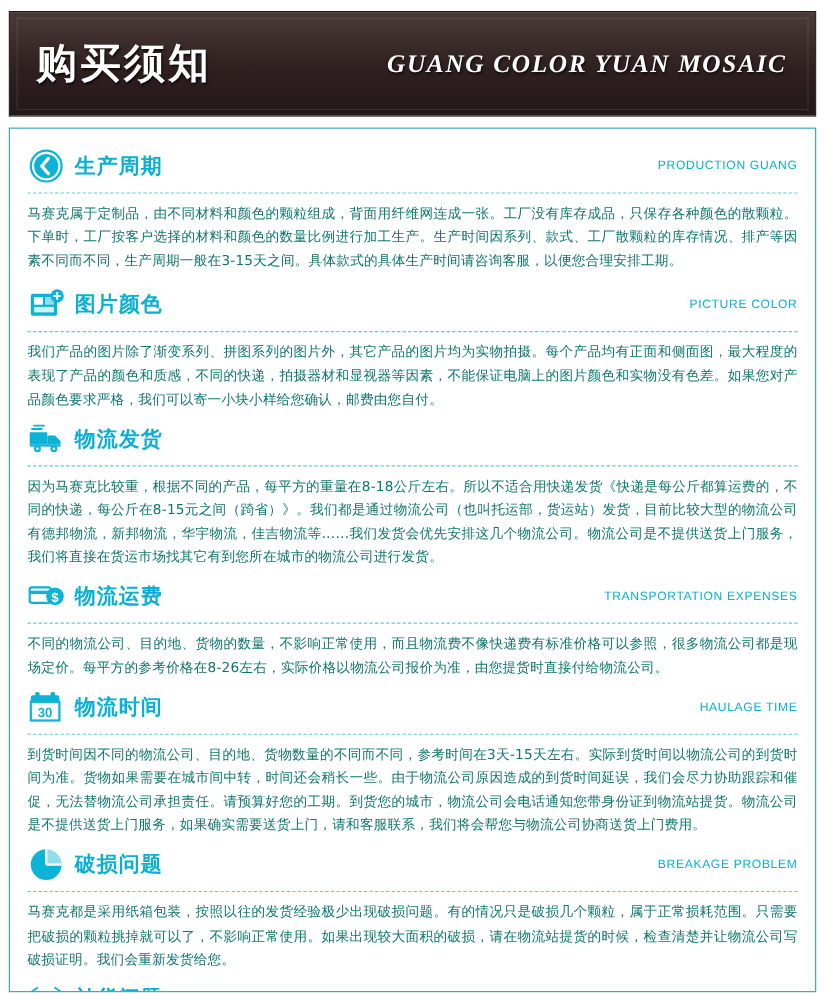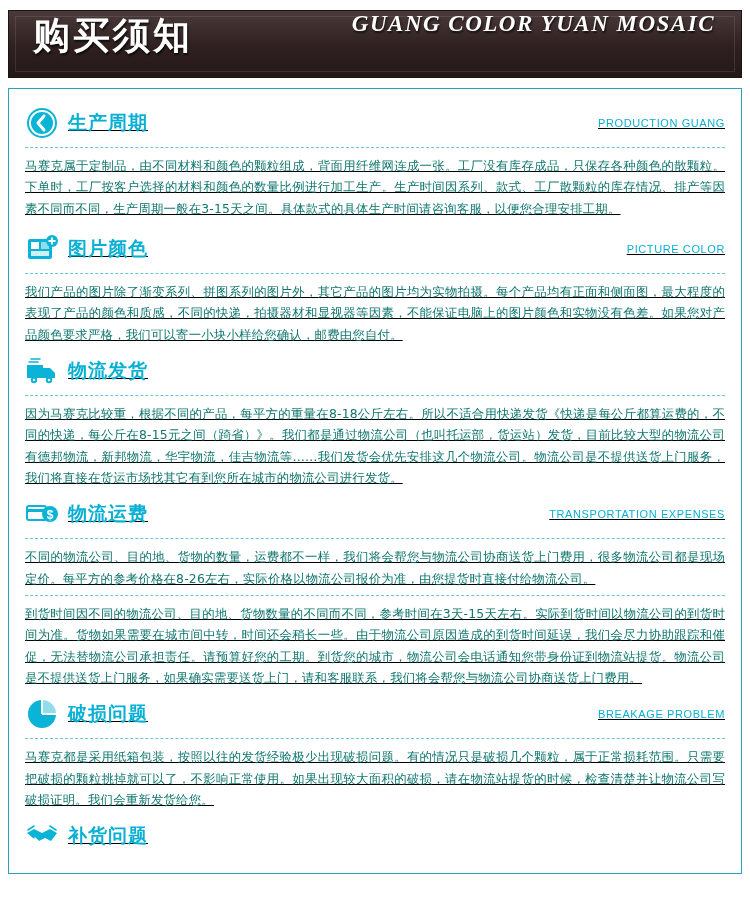--- a/index.html
+++ b/index.html
@@ -17,26 +17,27 @@
     position: relative;
     width: 750px;
     height: 904px;
     background: #ffffff;
     box-sizing: border-box;
   }
 
   
   .banner {
     position: relative;
-    height: 68px;
+    height: 96px;
     margin: 10px 8px 0 8px;
     background: #3b2b2b;
     background: linear-gradient(180deg, #4a3a3a 0%, #2f2020 55%, #241818 100%);
     border: 1px solid #1d1414;
     display: flex;
+    align-items: center;
     box-sizing: border-box;
   }
   .banner::after {
     content: "";
     position: absolute;
     left: 6px; right: 6px; top: 5px; bottom: 5px;
     border: 1px solid rgba(255,255,255,0.10);
     pointer-events: none;
   }
   .banner-cn {
@@ -63,21 +64,20 @@
   }
 
   
   .panel {
     margin: 10px 8px 8px 8px;
     border: 1px solid #2aa3b8;
     box-sizing: border-box;
     padding: 14px 16px 18px 16px;
     height: 786px;
     overflow: hidden;
-    text-decoration: underline;
   }
 
   .section { margin-bottom: 6px; }
 
   .sec-head {
     display: flex;
     align-items: center;
     height: 40px;
   }
   .sec-icon {
@@ -197,24 +197,38 @@
             <rect x="2" y="9" width="19" height="14" rx="2" fill="none" stroke="#0bb4d6" stroke-width="2"></rect>
             <rect x="2" y="12" width="19" height="3" fill="#0bb4d6"></rect>
             <circle cx="25" cy="17" r="8" fill="#0bb4d6"></circle>
             <text x="25" y="22" font-size="12" font-weight="bold" fill="#ffffff" text-anchor="middle" font-family="Liberation Sans, sans-serif">$</text>
           </svg>
         </div>
         <div class="sec-title">物流运费</div>
         <div class="sec-en">TRANSPORTATION EXPENSES</div>
       </div>
       <div class="divider"></div>
-      <div class="sec-body">不同的物流公司、目的地、货物的数量，运费都不一样，我们将会帮您与物流公司协商送货上门费用，很多物流公司都是现场定价。每平方的参考价格在8-26左右，实际价格以物流公司报价为准，由您提货时直接付给物流公司。</div>
-    </div>
-
-    <div class="section">
+      <div class="sec-body">不同的物流公司、目的地、货物的数量，不影响正常使用，而且物流费不像快递费有标准价格可以参照，很多物流公司都是现场定价。每平方的参考价格在8-26左右，实际价格以物流公司报价为准，由您提货时直接付给物流公司。</div>
+    </div>
+
+    <div class="section">
+      <div class="sec-head">
+        <div class="sec-icon">
+          <svg width="34" height="34" viewBox="0 0 34 34">
+            <rect x="3" y="6" width="26" height="23" rx="2" fill="#0bb4d6"></rect>
+            <rect x="3" y="12" width="26" height="17" fill="#ffffff"></rect>
+            <rect x="3" y="12" width="26" height="17" fill="none" stroke="#0bb4d6" stroke-width="2"></rect>
+            <rect x="7" y="3" width="4" height="6" rx="1.5" fill="#0bb4d6"></rect>
+            <rect x="21" y="3" width="4" height="6" rx="1.5" fill="#0bb4d6"></rect>
+            <text x="16" y="26" font-size="12" font-weight="bold" fill="#0bb4d6" text-anchor="middle" font-family="Liberation Sans, sans-serif">30</text>
+          </svg>
+        </div>
+        <div class="sec-title">物流时间</div>
+        <div class="sec-en">HAULAGE TIME</div>
+      </div>
       <div class="divider"></div>
       <div class="sec-body">到货时间因不同的物流公司、目的地、货物数量的不同而不同，参考时间在3天-15天左右。实际到货时间以物流公司的到货时间为准。货物如果需要在城市间中转，时间还会稍长一些。由于物流公司原因造成的到货时间延误，我们会尽力协助跟踪和催促，无法替物流公司承担责任。请预算好您的工期。到货您的城市，物流公司会电话通知您带身份证到物流站提货。物流公司是不提供送货上门服务，如果确实需要送货上门，请和客服联系，我们将会帮您与物流公司协商送货上门费用。</div>
     </div>
 
     <div class="section">
       <div class="sec-head">
         <div class="sec-icon">
           <svg width="34" height="34" viewBox="0 0 34 34">
             <path d="M17 17 L17 3 A14 14 0 0 1 31 17 Z" fill="#0bb4d6" opacity="0.45"></path>
             <path d="M17 17 L31 17 A14 14 0 1 1 17 3 Z" fill="#0bb4d6"></path>

